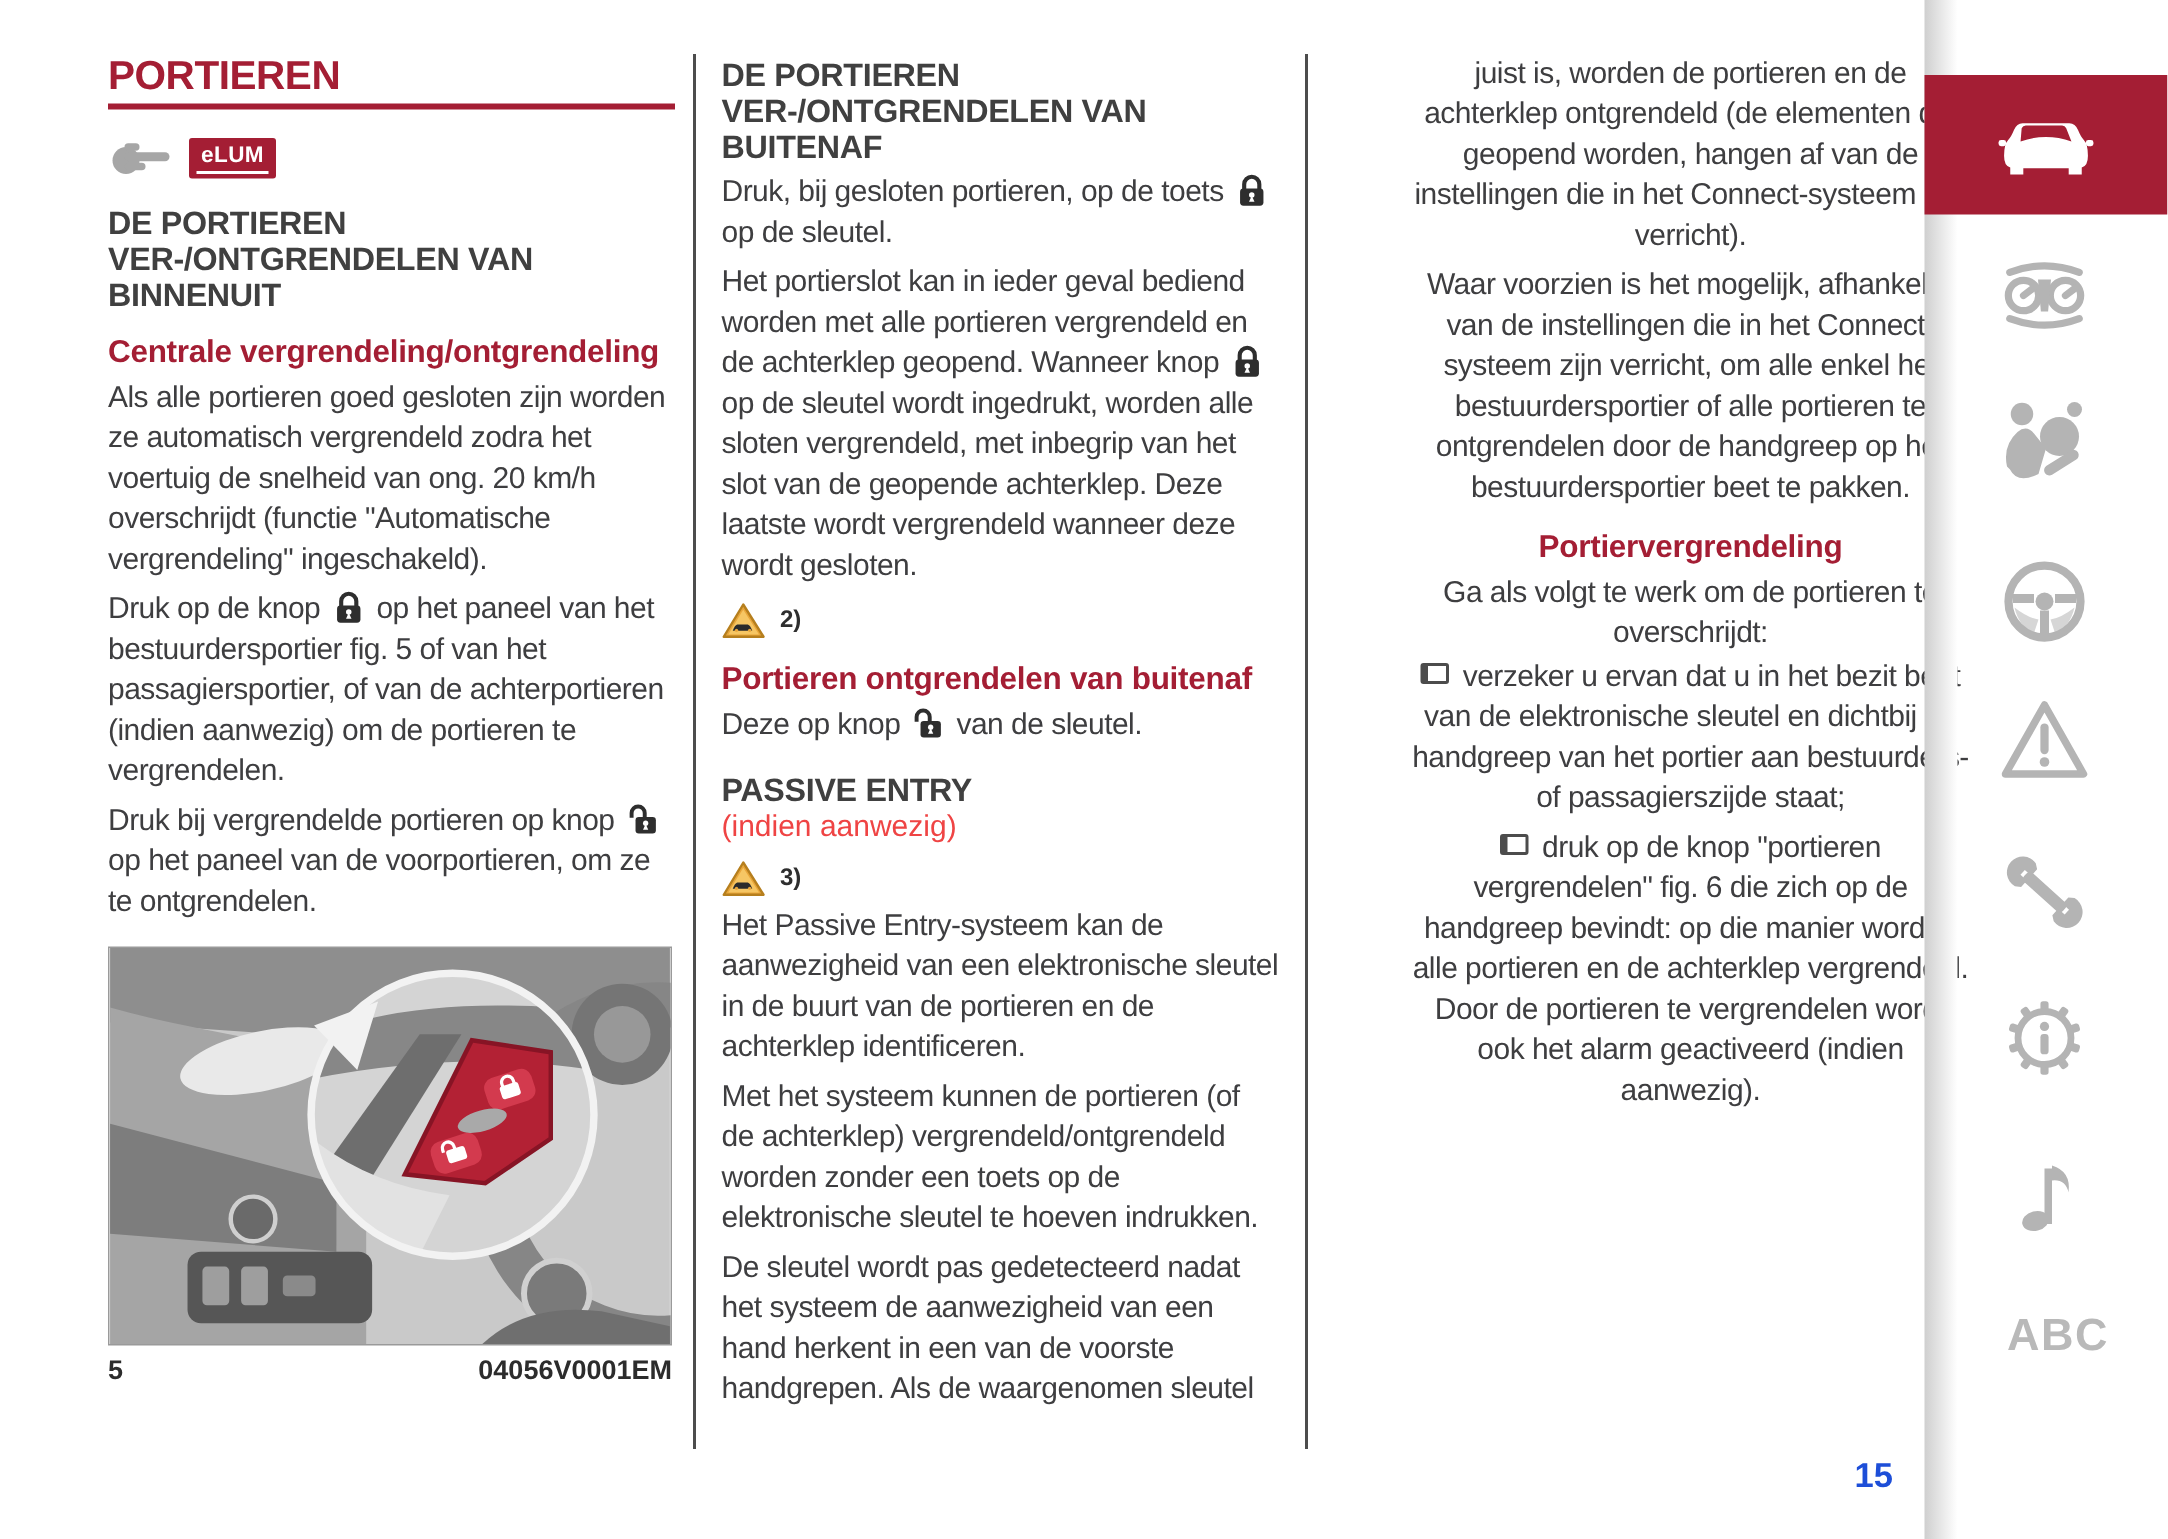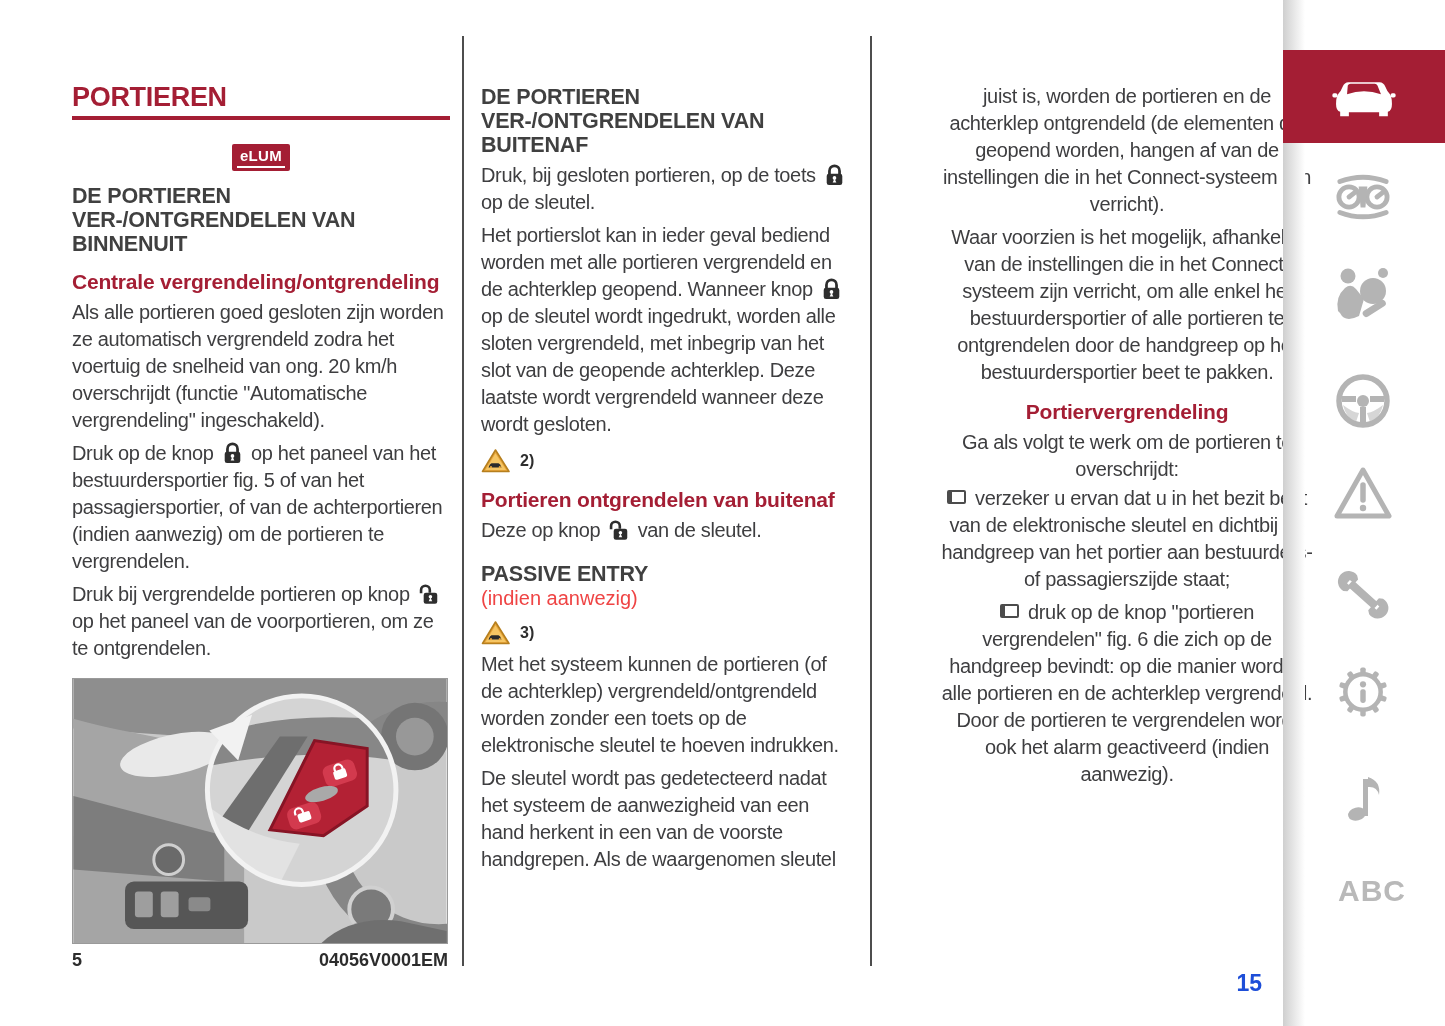--- a/index.html
+++ b/index.html
@@ -1,34 +1,34 @@
 <!DOCTYPE html>
 <html><head>
 <meta charset="utf-8">
 <style>
   html,body{margin:0;padding:0;}
   body{
     width:1445px;height:1026px;position:relative;background:#ffffff;
     font-family:"Liberation Sans", sans-serif;color:#3e3e40;overflow:hidden;
     -webkit-font-smoothing:antialiased;
   }
-  .col{position:absolute;top:36px;margin-top:47px;}
+  .col{position:absolute;top:36px;}
   .col1{left:72px;width:378px;}
   .col2{left:481px;width:372px;}
   .col3{left:940px;width:374px;text-align:center;}
   .vrule{position:absolute;top:36px;height:930px;width:2px;background:#4d4d4d;}
   .vrule.r1{left:462px;}
   .vrule.r2{left:870px;}
 
   h1.title{
     font-size:27px;line-height:28px;font-weight:bold;color:#a41e34;
     margin:0;letter-spacing:-0.3px;
   }
   .title-underline{height:4px;background:#a41e34;margin-top:5px;}
-  .badge-row{display:flex;align-items:center;gap:10px;margin-top:14px;height:32px;flex-direction:column;}
+  .badge-row{display:flex;align-items:flex-end;gap:10px;margin-top:14px;height:32px;}
   .elum{
     background:#a41e34;color:#fff;font-weight:bold;font-size:15px;
     padding:3px 8px 7px;border-radius:2px;position:relative;display:inline-block;
     letter-spacing:0.3px;
   }
   .elum::after{
     content:"";position:absolute;left:5px;right:5px;bottom:3px;height:2px;background:#fff;
   }
   h2.sec{
     font-size:21.5px;line-height:24px;font-weight:bold;color:#404040;
@@ -222,20 +222,21 @@
     <svg class="warn-icon" viewBox="0 0 30 26">
       <path d="M14.5 2 L28 23.5 H1.5 Z" fill="#e9a63b" stroke="#b67f1e" stroke-width="1.6" stroke-linejoin="round"></path>
       <path d="M14.5 5.5 L25 22 H4.5 Z" fill="#f6c664"></path>
       <path d="M7.5 19.5 q1.2 -3.6 3 -4.2 h7 q1.8 .6 3 4.2 Z" fill="#2b2b2b"></path>
       <circle cx="10" cy="19.2" r="1.1" fill="#e9a63b"></circle>
         <circle cx="18.8" cy="19.2" r="1.1" fill="#e9a63b"></circle>
     </svg>
     <span class="note-num">3)</span>
   </div>
 
+  <p class="body">Het Passive Entry-systeem kan de aanwezigheid van een elektronische sleutel in de buurt van de portieren en de achterklep identificeren.</p>
   <p class="body">Met het systeem kunnen de portieren (of de achterklep) vergrendeld/ontgrendeld worden zonder een toets op de elektronische sleutel te hoeven indrukken.</p>
   <p class="body">De sleutel wordt pas gedetecteerd nadat het systeem de aanwezigheid van een hand herkent in een van de voorste handgrepen. Als de waargenomen sleutel</p>
 </section>
 
 <div class="vrule r2"></div>
 
 <section class="col col3">
   <p class="body" style="margin-top:0">juist is, worden de portieren en de achterklep ontgrendeld (de elementen die geopend worden, hangen af van de instellingen die in het Connect-systeem zijn verricht).</p>
   <p class="body">Waar voorzien is het mogelijk, afhankelijk van de instellingen die in het Connect-systeem zijn verricht, om alle enkel het bestuurdersportier of alle portieren te ontgrendelen door de handgreep op het bestuurdersportier beet te pakken.</p>
   <h3 class="sub">Portiervergrendeling</h3>

